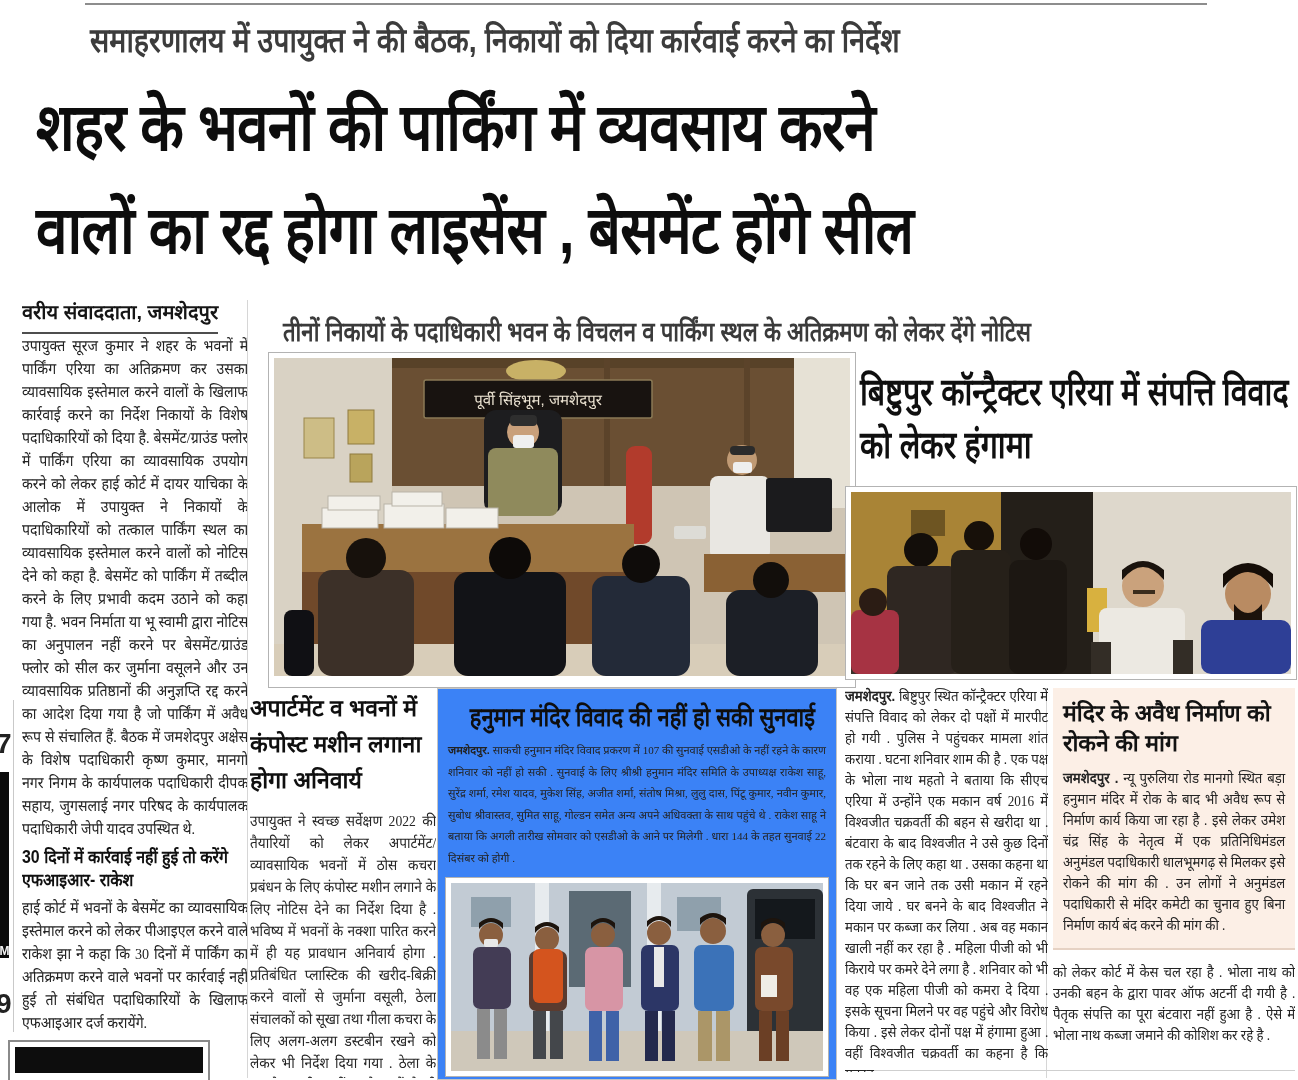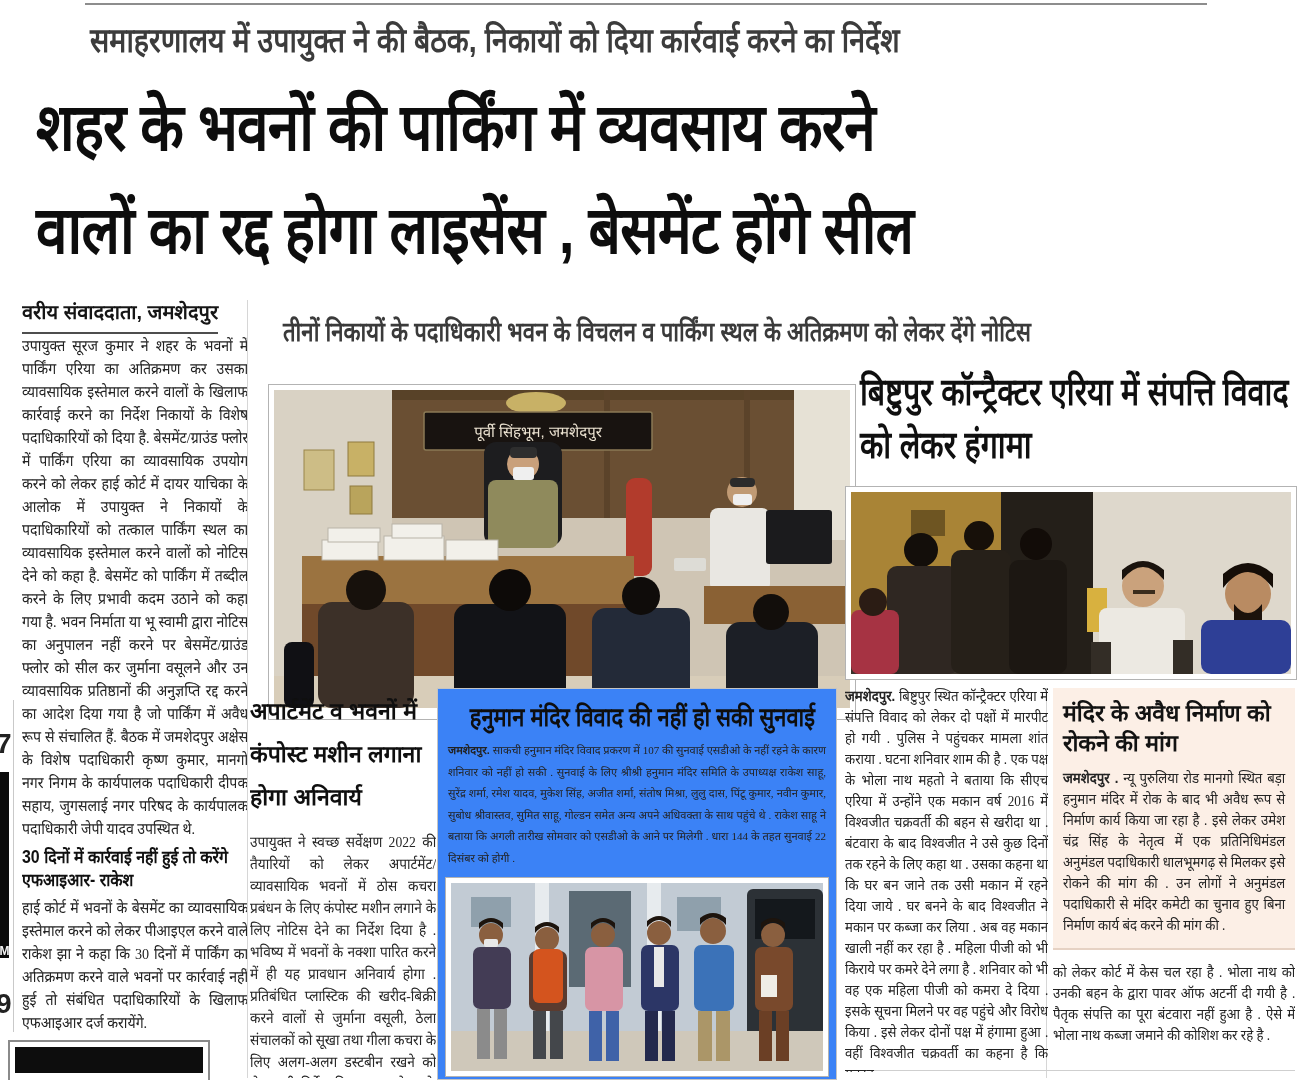--- a/index.html
+++ b/index.html
@@ -43,31 +43,31 @@
   
   .vrule1{left:247px;top:300px;width:1px;height:778px;background:#d6d6d6;}
   .vrule2{left:1046px;top:688px;width:1px;height:390px;background:#d6d6d6;}
   .hrule-br{left:845px;top:1070px;width:450px;height:1px;background:#cfcfcf;}
   
   .strap{left:283px;top:312px;font-family:"Liberation Sans",sans-serif;font-weight:700;
          font-size:27px;color:#3a3a3a;white-space:nowrap;transform:scaleX(0.82);
          transform-origin:0 0;}
   
   .photo-frame{border:1px solid #b3b3b3;background:#ffffff;padding:5px;box-sizing:border-box;}
-  .main-photo{left:268px;top:352px;width:588px;height:336px;margin-top:32px;}
+  .main-photo{left:268px;top:352px;width:588px;height:336px;}
   .right-photo{left:845px;top:486px;width:452px;height:194px;}
   .photo-frame svg{display:block;}
   
   .r-headline{left:860px;top:366px;width:545px;font-family:"Liberation Sans",sans-serif;
               font-weight:800;font-size:38px;line-height:53px;color:#0f0f0f;
               transform:scaleX(0.8);transform-origin:0 0;}
   
   .compost-col{left:250px;top:690px;width:186px;height:388px;overflow:hidden;}
   .compost-h{font-family:"Liberation Sans",sans-serif;font-weight:700;font-size:23px;
-             line-height:43px;color:#0f0f0f;margin:0 0 12px 0;}
+             line-height:36px;color:#0f0f0f;margin:0 0 12px 0;}
   .small-body{font-size:15px;line-height:22px;color:#252525;margin:0;}
   
   .hanuman-box{left:437px;top:688px;width:400px;height:392px;border:1px solid #c4c4c4;
                background:#3b82f6;box-sizing:border-box;overflow:hidden;}
   .hanuman-h{font-family:"Liberation Sans",sans-serif;font-weight:800;font-size:26px;
              color:#0e0e0e;text-align:center;white-space:nowrap;margin:9px 0 6px 0;
              transform:scaleX(0.84);}
   .hanuman-body{padding:0 10px;font-size:11px;line-height:21.5px;}
   .group-photo{margin:8px auto 0 auto;width:384px;height:200px;}
   

